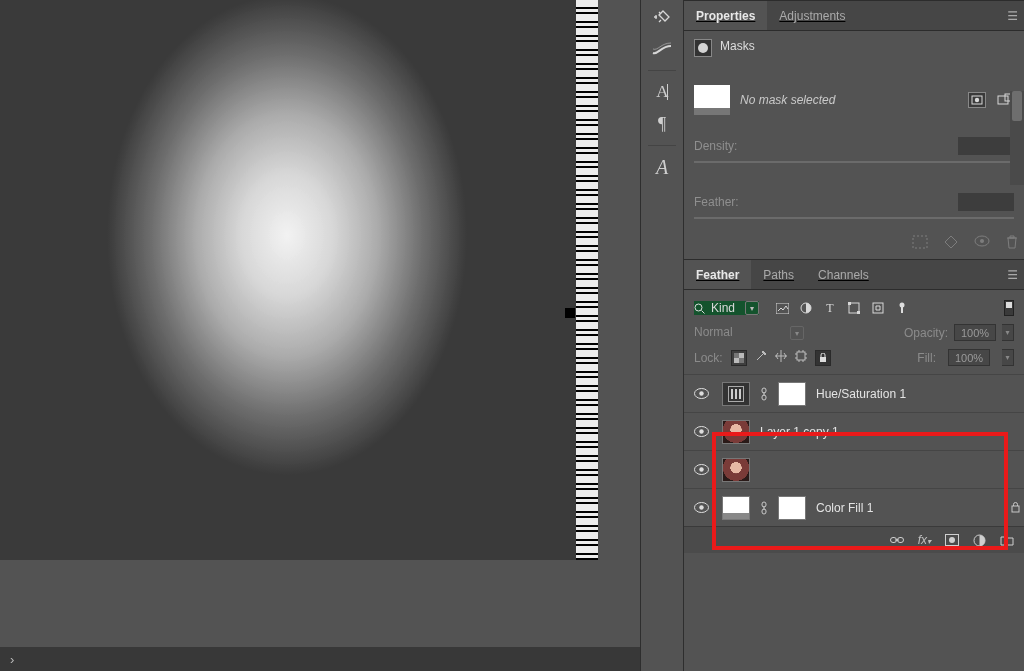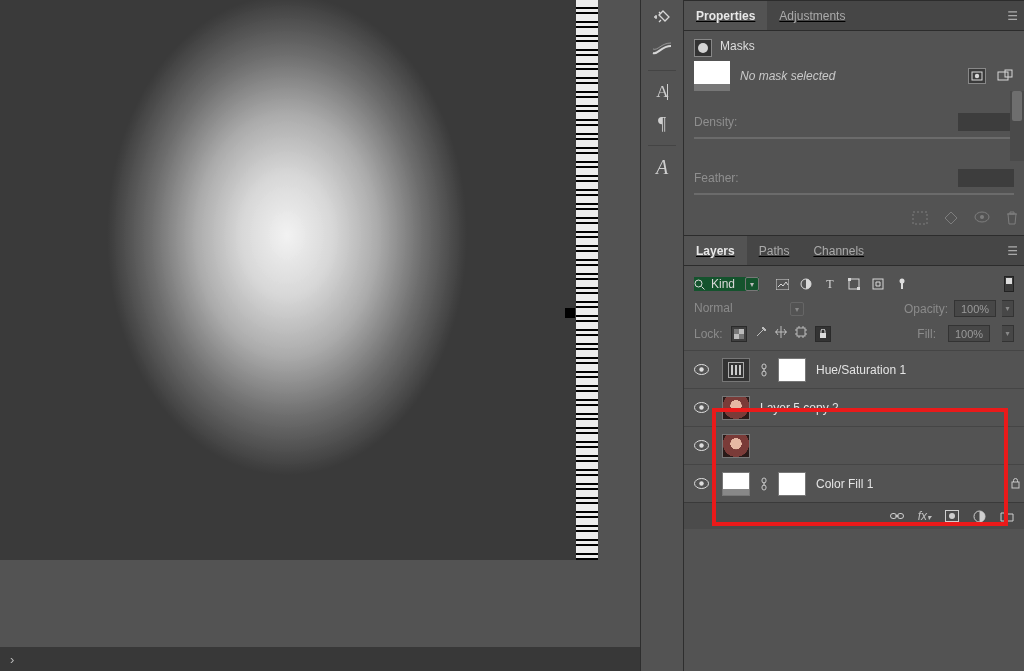--- a/index.html
+++ b/index.html
@@ -38,21 +38,21 @@
 .panel { background:#535353; border-top:1px solid #2c2c2c; }
 .panel-tabs { display:flex; align-items:center; background:#464646; border-bottom:1px solid #2c2c2c; height:30px; position:relative;text-decoration:underline;}
 .panel-tabs .tab { padding:0 12px; height:100%; display:flex; align-items:center; font-size:12px; color:#aaa; cursor:pointer;}
 .panel-tabs .tab.active { background:#535353; color:#e8e8e8; font-weight:600;}
 .panel-tabs .menu { position:absolute; right:6px; color:#aaa; font-size:12px;}
 
 .prop-body { padding:8px 10px 6px 10px; position:relative;}
 .prop-row { display:flex; align-items:flex-start; font-size:12px; color:#ddd; }
 .masks-icon { width:18px; height:18px; border:1px solid #888; display:flex; align-items:center; justify-content:center; margin-right:8px; background:#333;}
 .masks-icon .dot{width:10px;height:10px;border-radius:50%;background:#d4d4d4;}
-.mask-sel { display:flex; align-items:center; margin-top:4px; }
+.mask-sel { display:flex; align-items:center; margin-top:28px; }
 .mask-thumb { width:36px; height:30px; background:#fff; margin-right:10px; position:relative;}
 .mask-thumb::after{content:"";position:absolute;left:0;bottom:0;width:100%;height:7px;background:#777;}
 .mask-sel .txt{ font-style:italic; color:#c9c9c9; font-size:12px;}
 .mask-btns { margin-left:auto; display:flex; gap:10px; color:#d8d8d8; font-size:13px;}
 .mbtn { width:18px;height:16px; border:1px solid #888; display:flex;align-items:center;justify-content:center; font-size:10px; background:#3a3a3a;}
 .slider-row { display:flex; align-items:center; margin-top:22px; font-size:12px; color:#8f8f8f;}
 .slider-row .lab { width:70px;}
 .slider-row .val { width:56px; height:18px; background:#3d3d3d; margin-left:auto;}
 .slider-track { height:2px; background:#6b6b6b; margin:6px 0 0 0;}
 .prop-footer { display:flex; justify-content:flex-end; gap:16px; padding:10px 6px 10px 0; color:#8a8a8a; font-size:13px;}
@@ -204,21 +204,21 @@
       <span>
         <svg width="12" height="14" viewBox="0 0 12 14">
             <path d="M2 3h8l-1 10H3zM1 3h10M4 1h4v2H4z" fill="none" stroke="#9a9a9a"></path>
           </svg>
       </span>
     </div>
   </div>
 
   <div class="panel layers-panel">
     <div class="panel-tabs">
-      <div class="tab active">Layers</div>
+      <div class="tab active">Feather</div>
       <div class="tab">Paths</div>
       <div class="tab">Channels</div>
       <div class="menu">☰</div>
     </div>
 
     <div class="layers-body">
       <div class="lay-row1">
         <span class="kind-sel">
           <span class="search">
             <svg width="11" height="11" viewBox="0 0 11 11">
@@ -342,21 +342,21 @@
         </div>
 
         <div class="layer">
           <span class="eye">
               <svg width="15" height="11" viewBox="0 0 15 11">
                 <ellipse cx="7.5" cy="5.5" rx="7" ry="5" fill="none" stroke="#ddd"></ellipse>
                 <circle cx="7.5" cy="5.5" r="2.2" fill="#ddd"></circle>
               </svg>
             </span>
           <span class="lthumb portrait"></span>
-          <span class="name">Layer 5 copy 2</span>
+          <span class="name">Layer 1 copy 1</span>
         </div>
 
         <div class="layer">
           <span class="eye">
               <svg width="15" height="11" viewBox="0 0 15 11">
                 <ellipse cx="7.5" cy="5.5" rx="7" ry="5" fill="none" stroke="#ddd"></ellipse>
                 <circle cx="7.5" cy="5.5" r="2.2" fill="#ddd"></circle>
               </svg>
             </span>
           <span class="lthumb portrait"></span>

